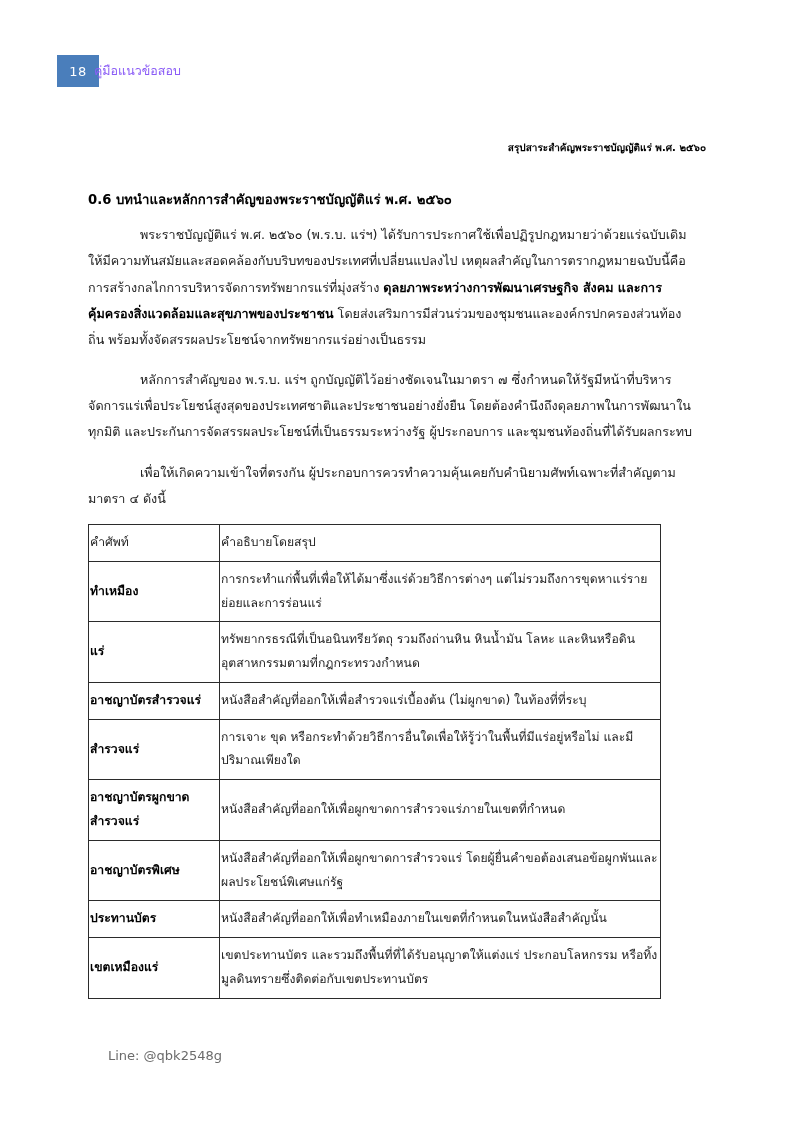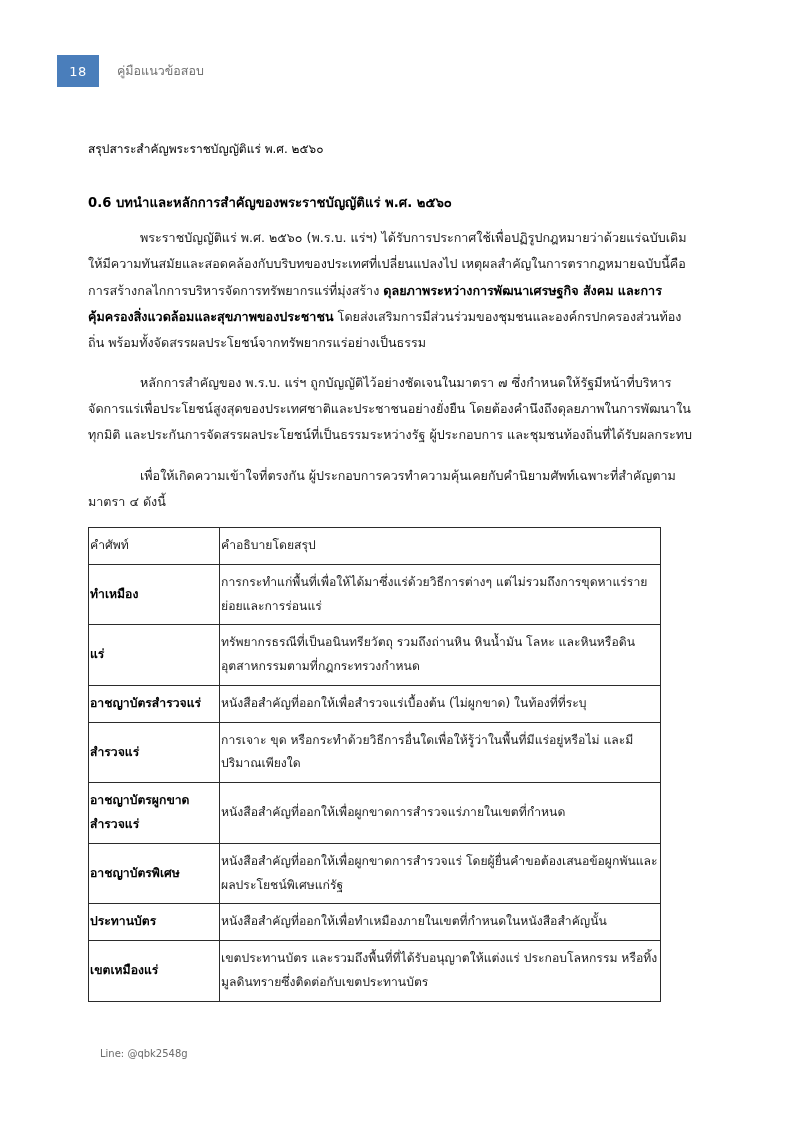--- a/index.html
+++ b/index.html
@@ -33,41 +33,41 @@
     background: #4a7ebb;
     color: #ffffff;
     font-size: 13px;
     display: flex;
     align-items: center;
     justify-content: center;
     letter-spacing: 0.5px;
   }
   .header-title {
     position: absolute;
-    left: 117px;
+    left: 94px;
     top: 0;
     height: 32px;
     display: flex;
     align-items: center;
     font-size: 12.5px;
-    color: #737373;
+    color: #8b5cf6;
   }
 
   
   .content {
     position: absolute;
     left: 88px;
     top: 140px;
     width: 618px;
   }
 
   .doc-title {
-    text-align: left;
-    font-size: 12px;
-    font-weight: normal;
+    text-align: right;
+    font-size: 10px;
+    font-weight: bold;
     color: #000000;
     margin: 0 0 34px 0;
     line-height: 1.5;
   }
 
   .section-heading {
     font-size: 13.2px;
     font-weight: bold;
     color: #000000;
     margin: 0 0 12px 0;
@@ -122,23 +122,23 @@
     font-weight: normal;
     color: #1a1a1a;
   }
   .glossary tr.header-row td.col-term {
     font-weight: normal;
   }
 
   
   .page-footer {
     position: absolute;
-    left: 100px;
+    left: 108px;
     top: 1048px;
-    font-size: 10px;
+    font-size: 13px;
     color: #6b6b6b;
   }
 </style>
 </head>
 <body>
 
 <div class="page-header">
   <div class="page-number-badge" style="background: rgb(74, 126, 187);">18</div>
   <div class="header-title">คู่มือแนวข้อสอบ</div>
 </div>

